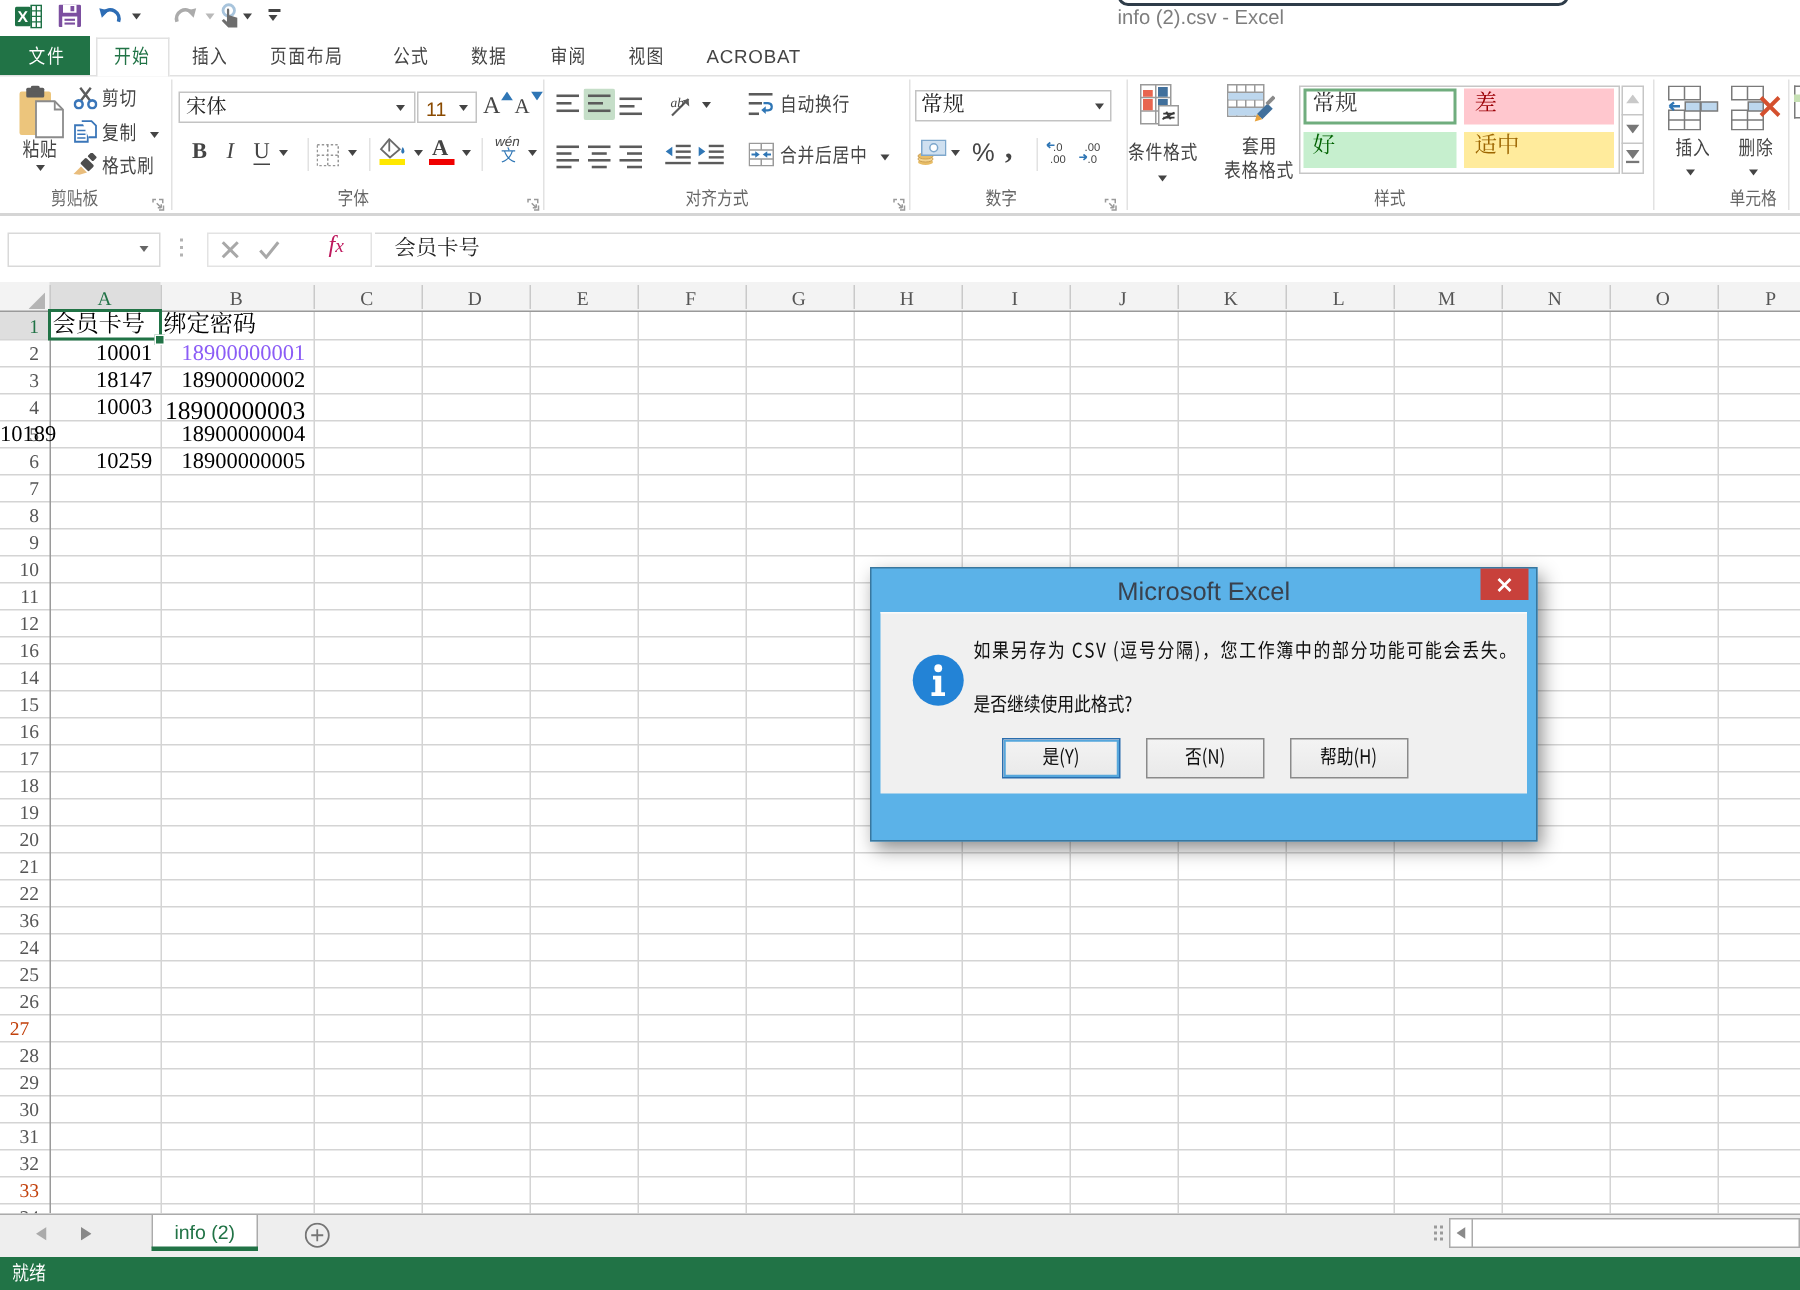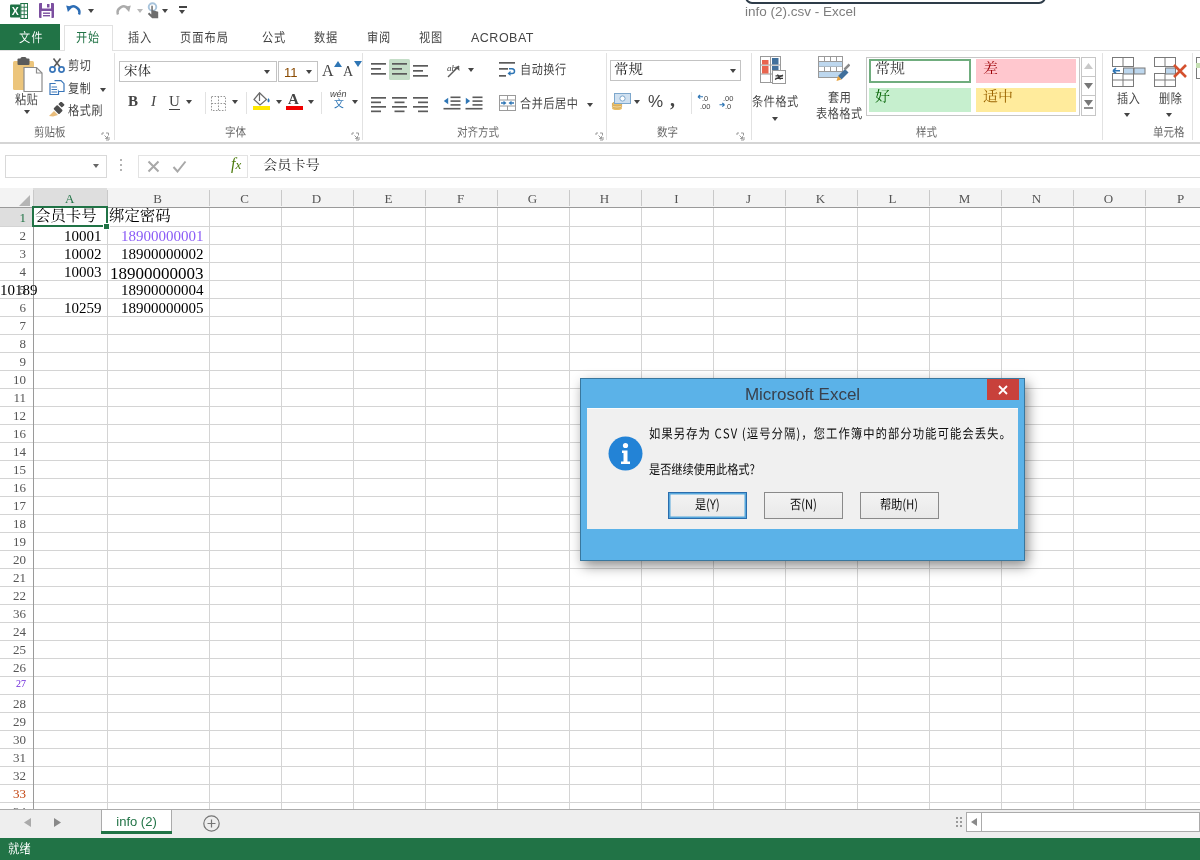--- a/index.html
+++ b/index.html
@@ -377,21 +377,21 @@
 <div class="abs" style="left:5px;top:155px;width:102px;height:23px;border:1px solid #d9d9d9;background:#fff"></div>
 <span class="dar" style="left:93px;top:164px;border-top-color:#666"></span>
 <div class="abs" style="left:120px;top:159px;width:2px;height:2px;background:#b3b3b3;box-shadow:0 5px #b3b3b3,0 10px #b3b3b3"></div>
 <div class="abs" style="left:138px;top:155px;width:110px;height:23px;border:1px solid #e3e3e3;background:#fff"></div>
 <svg class="abs" style="left:147px;top:160px" width="13" height="13">
     <path d="M1.5 1.5 L11.5 11.5 M11.5 1.5 L1.5 11.5" stroke="#a8a8a8" stroke-width="2"></path>
   </svg>
 <svg class="abs" style="left:172px;top:160px" width="15" height="13">
     <path d="M1.5 7 L5.5 11.5 L13.5 1.5" stroke="#a8a8a8" stroke-width="2" fill="none"></path>
   </svg>
-<div class="abs" style="left:231px;top:155px;font-size:16px;font-style:italic;color:#4d7c0f;font-family:'Liberation Serif',serif"><i>f</i><span style="font-size:13px">x</span></div>
+<div class="abs" style="left:219px;top:155px;font-size:16px;font-style:italic;color:#be185d;font-family:'Liberation Serif',serif"><i>f</i><span style="font-size:13px">x</span></div>
 <div class="abs" style="left:250px;top:155px;width:950px;height:23px;border-top:1px solid #d9d9d9;border-bottom:1px solid #d9d9d9;background:#fff"></div>
 <svg class="" style="position:absolute;left:263px;top:158.5px;overflow:visible" width="58" height="19">
     <path transform="translate(0,10.9)" d="M7.4 -11.1Q6.9 -10.4 6.1 -9.6Q5.4 -8.9 4.5 -8.2Q3.6 -7.4 2.6 -6.8Q1.6 -6.2 0.6 -5.8L0.5 -6.0Q1.4 -6.4 2.3 -7.2Q3.3 -7.9 4.1 -8.7Q5.0 -9.5 5.6 -10.4Q6.3 -11.2 6.6 -12.0L8.2 -11.6Q8.2 -11.5 8.0 -11.4Q7.9 -11.3 7.6 -11.3Q8.1 -10.7 8.8 -10.1Q9.4 -9.5 10.2 -9.0Q11.0 -8.4 11.9 -8.0Q12.8 -7.5 13.8 -7.2L13.7 -7.0Q13.4 -6.9 13.2 -6.7Q13.0 -6.5 12.9 -6.3Q11.7 -6.8 10.7 -7.6Q9.6 -8.4 8.8 -9.3Q7.9 -10.2 7.4 -11.1ZM7.6 -3.3Q7.6 -3.2 7.4 -3.1Q7.1 -3.1 6.8 -3.2L7.2 -3.3Q6.9 -2.9 6.4 -2.5Q5.8 -2.0 5.2 -1.6Q4.6 -1.1 4.0 -0.7Q3.3 -0.3 2.7 0.0L2.7 -0.1H3.2Q3.1 0.4 3.0 0.6Q2.8 0.9 2.6 1.0L2.1 -0.3Q2.1 -0.3 2.3 -0.3Q2.4 -0.4 2.5 -0.4Q3.0 -0.7 3.6 -1.1Q4.1 -1.6 4.7 -2.1Q5.2 -2.7 5.6 -3.2Q6.0 -3.7 6.3 -4.1ZM2.4 -0.2Q2.9 -0.2 3.9 -0.3Q4.8 -0.3 6.0 -0.3Q7.1 -0.4 8.5 -0.4Q9.8 -0.5 11.2 -0.6L11.2 -0.3Q9.8 -0.1 7.6 0.2Q5.4 0.5 2.7 0.7ZM9.4 -7.9Q9.4 -7.9 9.6 -7.7Q9.8 -7.6 10.1 -7.3Q10.4 -7.1 10.6 -6.9Q10.6 -6.6 10.3 -6.6H3.6L3.5 -7.0H8.7ZM11.6 -5.4Q11.6 -5.4 11.8 -5.3Q11.9 -5.2 12.1 -5.1Q12.3 -4.9 12.5 -4.7Q12.8 -4.5 13.0 -4.3Q12.9 -4.1 12.6 -4.1H1.3L1.2 -4.5H10.9ZM8.7 -2.8Q9.8 -2.3 10.6 -1.8Q11.3 -1.2 11.7 -0.8Q12.1 -0.3 12.2 0.1Q12.4 0.5 12.3 0.7Q12.2 1.0 12.0 1.0Q11.8 1.1 11.5 0.9Q11.3 0.5 11.0 0.0Q10.6 -0.4 10.2 -0.9Q9.8 -1.4 9.4 -1.9Q8.9 -2.3 8.5 -2.7Z M21.7 -1.9Q23.3 -1.6 24.4 -1.3Q25.5 -0.9 26.2 -0.6Q26.8 -0.2 27.2 0.1Q27.5 0.4 27.5 0.6Q27.5 0.9 27.4 1.0Q27.3 1.1 27.0 1.1Q26.8 1.1 26.5 1.0Q26.1 0.5 25.3 0.1Q24.6 -0.4 23.7 -0.8Q22.7 -1.3 21.6 -1.7ZM22.4 -5.5Q22.4 -5.4 22.3 -5.3Q22.2 -5.2 21.9 -5.1Q21.9 -4.4 21.8 -3.7Q21.8 -3.1 21.6 -2.5Q21.4 -1.9 21.0 -1.4Q20.5 -0.9 19.8 -0.4Q19.1 0.0 17.9 0.4Q16.8 0.8 15.2 1.1L15.0 0.9Q16.8 0.5 17.9 -0.0Q19.0 -0.5 19.7 -1.1Q20.3 -1.7 20.5 -2.4Q20.8 -3.1 20.9 -3.9Q20.9 -4.7 20.9 -5.6ZM25.1 -6.6 25.6 -7.2 26.7 -6.3Q26.7 -6.2 26.5 -6.2Q26.4 -6.1 26.2 -6.1V-1.9Q26.2 -1.8 26.0 -1.7Q25.9 -1.7 25.7 -1.6Q25.6 -1.6 25.4 -1.6H25.3V-6.6ZM17.6 -1.4Q17.6 -1.4 17.5 -1.3Q17.4 -1.2 17.2 -1.2Q17.0 -1.1 16.8 -1.1H16.6V-6.6V-7.1L17.7 -6.6H25.7V-6.2H17.6ZM24.4 -11.0 24.9 -11.6 26.0 -10.7Q26.0 -10.7 25.8 -10.6Q25.7 -10.5 25.5 -10.5V-7.9Q25.5 -7.9 25.4 -7.8Q25.2 -7.7 25.0 -7.7Q24.9 -7.6 24.7 -7.6H24.6V-11.0ZM18.4 -7.7Q18.4 -7.7 18.3 -7.6Q18.1 -7.5 18.0 -7.5Q17.8 -7.4 17.6 -7.4H17.5V-11.0V-11.5L18.4 -11.0H24.8V-10.6H18.4ZM25.0 -8.6V-8.2H18.1V-8.6Z M29.0 -6.5H40.0L40.7 -7.4Q40.7 -7.4 40.8 -7.3Q41.0 -7.2 41.2 -7.0Q41.4 -6.9 41.6 -6.7Q41.9 -6.5 42.1 -6.3Q42.0 -6.1 41.7 -6.1H29.1ZM34.7 -11.9 36.1 -11.8Q36.1 -11.6 36.0 -11.5Q35.9 -11.4 35.6 -11.4V-6.3H34.7ZM34.7 -6.2 36.1 -6.1Q36.1 -5.9 36.0 -5.8Q35.9 -5.7 35.6 -5.7V0.8Q35.6 0.9 35.5 1.0Q35.4 1.0 35.2 1.1Q35.0 1.1 34.8 1.1H34.7ZM35.2 -9.4H38.4L39.0 -10.3Q39.0 -10.3 39.2 -10.2Q39.3 -10.1 39.5 -9.9Q39.7 -9.8 39.9 -9.6Q40.1 -9.4 40.3 -9.2Q40.3 -9.1 40.2 -9.0Q40.1 -9.0 39.9 -9.0H35.2ZM35.4 -4.7Q36.9 -4.6 37.8 -4.3Q38.8 -4.1 39.3 -3.7Q39.9 -3.4 40.2 -3.1Q40.4 -2.8 40.4 -2.6Q40.4 -2.3 40.2 -2.2Q40.0 -2.1 39.7 -2.2Q39.4 -2.5 38.8 -3.0Q38.1 -3.4 37.3 -3.8Q36.4 -4.1 35.4 -4.4Z M47.9 -5.8Q47.8 -5.4 47.5 -4.9Q47.3 -4.4 47.1 -4.0Q46.9 -3.5 46.7 -3.1H46.9L46.4 -2.7L45.4 -3.5Q45.6 -3.6 45.8 -3.7Q46.1 -3.8 46.3 -3.8L45.9 -3.3Q46.0 -3.6 46.2 -4.1Q46.4 -4.6 46.6 -5.0Q46.8 -5.5 46.9 -5.8ZM53.1 -3.5 53.7 -4.1 54.7 -3.2Q54.6 -3.0 54.1 -3.0Q54.0 -2.2 53.8 -1.4Q53.6 -0.7 53.3 -0.1Q53.0 0.4 52.6 0.7Q52.3 0.9 51.9 1.0Q51.5 1.1 51.0 1.1Q51.0 0.9 50.9 0.7Q50.9 0.6 50.7 0.5Q50.5 0.3 50.0 0.2Q49.6 0.1 49.1 0.1L49.1 -0.2Q49.5 -0.2 50.0 -0.1Q50.5 -0.1 50.9 -0.0Q51.3 -0.0 51.5 -0.0Q51.7 -0.0 51.9 -0.0Q52.0 -0.1 52.1 -0.2Q52.4 -0.3 52.6 -0.8Q52.8 -1.3 53.0 -2.0Q53.2 -2.7 53.3 -3.5ZM53.8 -3.5V-3.1H46.3L46.5 -3.5ZM55.0 -6.8Q55.0 -6.8 55.1 -6.7Q55.2 -6.6 55.4 -6.4Q55.6 -6.2 55.8 -6.1Q56.0 -5.9 56.2 -5.7Q56.2 -5.5 55.8 -5.5H43.4L43.3 -5.9H54.3ZM52.7 -11.2 53.2 -11.8 54.4 -10.9Q54.3 -10.8 54.1 -10.7Q54.0 -10.6 53.8 -10.6V-7.2Q53.8 -7.1 53.6 -7.0Q53.5 -7.0 53.3 -6.9Q53.1 -6.9 53.0 -6.9H52.8V-11.2ZM46.6 -7.0Q46.6 -6.9 46.5 -6.8Q46.4 -6.8 46.2 -6.7Q46.0 -6.6 45.8 -6.6H45.7V-11.2V-11.6L46.7 -11.2H53.4V-10.7H46.6ZM53.4 -8.0V-7.6H46.2V-8.0Z" fill="#222"></path>
   </svg>
 <div class="abs" style="left:0;top:188px;width:1200px;height:621px;background:#fff;overflow:hidden" id="grid">
 <div class="abs" style="left:0;top:0;width:1200px;height:19.5px;background:#f3f3f3;border-bottom:1px solid #9a9a9a"></div>
 <div class="abs" style="left:33px;top:0;width:73.5px;height:19.5px;background:#dedede;border-bottom:2px solid #217346"></div>
 <div class="abs" style="left:0;top:19.5px;width:33px;height:18.5px;background:#dedede"></div>
 <svg class="abs" style="left:19px;top:7px" width="11" height="11">
       <path d="M11 0 L11 11 L0 11 Z" fill="#b5b5b5"></path>
@@ -489,21 +489,21 @@
 <div class="abs" style="left:0;top:399.5px;width:26px;text-align:right;font-size:13px;color:#555;font-family:'Liberation Serif',serif">22</div>
 <div class="abs" style="left:0;top:433.5px;width:1200px;height:1px;background:#d4d4d4"></div>
 <div class="abs" style="left:0;top:417.5px;width:26px;text-align:right;font-size:13px;color:#555;font-family:'Liberation Serif',serif">36</div>
 <div class="abs" style="left:0;top:451.5px;width:1200px;height:1px;background:#d4d4d4"></div>
 <div class="abs" style="left:0;top:435.5px;width:26px;text-align:right;font-size:13px;color:#555;font-family:'Liberation Serif',serif">24</div>
 <div class="abs" style="left:0;top:469.5px;width:1200px;height:1px;background:#d4d4d4"></div>
 <div class="abs" style="left:0;top:453.5px;width:26px;text-align:right;font-size:13px;color:#555;font-family:'Liberation Serif',serif">25</div>
 <div class="abs" style="left:0;top:487.5px;width:1200px;height:1px;background:#d4d4d4"></div>
 <div class="abs" style="left:0;top:471.5px;width:26px;text-align:right;font-size:13px;color:#555;font-family:'Liberation Serif',serif">26</div>
 <div class="abs" style="left:0;top:505.5px;width:1200px;height:1px;background:#d4d4d4"></div>
-<div class="abs" style="left:0;top:489.5px;width:26px;text-align:right;font-size:10px;color:#6d28d9;font-family:'Liberation Serif',serif">27</div>
+<div class="abs" style="left:0;top:489.5px;width:26px;text-align:center;font-size:13px;color:#c2410c;font-family:'Liberation Serif',serif">27</div>
 <div class="abs" style="left:0;top:523.5px;width:1200px;height:1px;background:#d4d4d4"></div>
 <div class="abs" style="left:0;top:507.5px;width:26px;text-align:right;font-size:13px;color:#555;font-family:'Liberation Serif',serif">28</div>
 <div class="abs" style="left:0;top:541.5px;width:1200px;height:1px;background:#d4d4d4"></div>
 <div class="abs" style="left:0;top:525.5px;width:26px;text-align:right;font-size:13px;color:#555;font-family:'Liberation Serif',serif">29</div>
 <div class="abs" style="left:0;top:559.5px;width:1200px;height:1px;background:#d4d4d4"></div>
 <div class="abs" style="left:0;top:543.5px;width:26px;text-align:right;font-size:13px;color:#555;font-family:'Liberation Serif',serif">30</div>
 <div class="abs" style="left:0;top:577.5px;width:1200px;height:1px;background:#d4d4d4"></div>
 <div class="abs" style="left:0;top:561.5px;width:26px;text-align:right;font-size:13px;color:#555;font-family:'Liberation Serif',serif">31</div>
 <div class="abs" style="left:0;top:595.5px;width:1200px;height:1px;background:#d4d4d4"></div>
 <div class="abs" style="left:0;top:579.5px;width:26px;text-align:right;font-size:13px;color:#555;font-family:'Liberation Serif',serif">32</div>
@@ -514,21 +514,21 @@
 <div class="abs" style="left:33px;top:19.5px;width:1px;height:601.5px;background:#9a9a9a"></div>
 </div>
 <svg class="" style="position:absolute;left:34.5px;top:209.3px;overflow:visible" width="63" height="21">
     <path transform="translate(0,12.2) scale(0.975,1)" d="M8.2 -12.4Q7.6 -11.6 6.8 -10.7Q6.0 -9.9 5.0 -9.1Q4.0 -8.3 2.9 -7.6Q1.8 -6.9 0.7 -6.4L0.6 -6.6Q1.6 -7.2 2.6 -8.0Q3.6 -8.8 4.6 -9.7Q5.6 -10.6 6.3 -11.6Q7.0 -12.5 7.3 -13.3L9.1 -12.9Q9.1 -12.8 8.9 -12.7Q8.8 -12.6 8.5 -12.6Q9.0 -11.9 9.8 -11.2Q10.5 -10.6 11.4 -10.0Q12.3 -9.4 13.3 -8.9Q14.3 -8.4 15.3 -8.0L15.3 -7.8Q14.9 -7.7 14.7 -7.5Q14.4 -7.3 14.3 -7.0Q13.1 -7.6 11.9 -8.5Q10.7 -9.3 9.7 -10.3Q8.8 -11.3 8.2 -12.4ZM8.5 -3.7Q8.4 -3.5 8.2 -3.5Q7.9 -3.4 7.6 -3.6L8.0 -3.6Q7.7 -3.3 7.1 -2.8Q6.5 -2.3 5.8 -1.7Q5.1 -1.2 4.4 -0.8Q3.7 -0.3 3.0 0.0L3.0 -0.1H3.6Q3.5 0.4 3.3 0.7Q3.1 1.0 2.9 1.1L2.4 -0.3Q2.4 -0.3 2.5 -0.4Q2.7 -0.4 2.8 -0.4Q3.4 -0.8 4.0 -1.3Q4.6 -1.8 5.2 -2.4Q5.8 -3.0 6.2 -3.5Q6.7 -4.1 7.0 -4.5ZM2.6 -0.2Q3.3 -0.3 4.3 -0.3Q5.3 -0.3 6.6 -0.4Q7.9 -0.4 9.4 -0.5Q10.9 -0.6 12.5 -0.6L12.5 -0.4Q10.9 -0.1 8.4 0.2Q6.0 0.5 3.0 0.8ZM10.4 -8.8Q10.4 -8.8 10.7 -8.6Q10.9 -8.4 11.2 -8.1Q11.6 -7.9 11.8 -7.6Q11.8 -7.4 11.4 -7.4H4.0L3.9 -7.8H9.7ZM12.9 -6.0Q12.9 -6.0 13.1 -5.9Q13.2 -5.8 13.5 -5.6Q13.7 -5.5 14.0 -5.2Q14.2 -5.0 14.4 -4.8Q14.4 -4.6 14.0 -4.6H1.4L1.3 -5.0H12.1ZM9.7 -3.1Q10.9 -2.5 11.7 -2.0Q12.6 -1.4 13.0 -0.9Q13.5 -0.3 13.6 0.1Q13.8 0.5 13.7 0.8Q13.6 1.1 13.4 1.2Q13.1 1.2 12.8 1.0Q12.6 0.6 12.2 0.0Q11.8 -0.5 11.4 -1.0Q10.9 -1.6 10.4 -2.1Q9.9 -2.6 9.5 -3.0Z M24.1 -2.2Q25.9 -1.8 27.1 -1.4Q28.4 -1.0 29.1 -0.7Q29.9 -0.3 30.2 0.1Q30.6 0.4 30.6 0.7Q30.6 1.0 30.5 1.1Q30.3 1.3 30.1 1.3Q29.8 1.2 29.5 1.1Q29.0 0.6 28.2 0.1Q27.4 -0.4 26.3 -0.9Q25.3 -1.4 24.0 -1.9ZM24.9 -6.1Q24.9 -6.0 24.8 -5.9Q24.6 -5.8 24.4 -5.7Q24.4 -4.9 24.3 -4.2Q24.2 -3.4 24.0 -2.8Q23.8 -2.1 23.3 -1.5Q22.9 -0.9 22.0 -0.5Q21.2 0.0 20.0 0.5Q18.7 0.9 16.9 1.2L16.7 0.9Q18.7 0.5 19.9 -0.0Q21.2 -0.6 21.9 -1.3Q22.6 -1.9 22.9 -2.7Q23.2 -3.5 23.2 -4.4Q23.3 -5.2 23.3 -6.3ZM28.0 -7.4 28.5 -8.0 29.7 -7.0Q29.7 -7.0 29.5 -6.9Q29.3 -6.8 29.1 -6.8V-2.1Q29.1 -2.0 29.0 -1.9Q28.8 -1.9 28.6 -1.8Q28.4 -1.7 28.3 -1.7H28.1V-7.4ZM19.5 -1.6Q19.5 -1.5 19.4 -1.5Q19.3 -1.4 19.1 -1.3Q18.9 -1.3 18.7 -1.3H18.5V-7.4V-7.9L19.6 -7.4H28.6V-6.9H19.5ZM27.2 -12.3 27.7 -12.9 29.0 -12.0Q28.9 -11.9 28.7 -11.8Q28.6 -11.7 28.4 -11.7V-8.8Q28.4 -8.8 28.2 -8.7Q28.1 -8.6 27.9 -8.5Q27.7 -8.5 27.5 -8.5H27.3V-12.3ZM20.4 -8.6Q20.4 -8.5 20.3 -8.5Q20.2 -8.4 20.0 -8.3Q19.8 -8.2 19.6 -8.2H19.4V-12.3V-12.8L20.5 -12.3H27.6V-11.8H20.4ZM27.8 -9.5V-9.1H20.1V-9.5Z M32.2 -7.2H44.5L45.3 -8.2Q45.3 -8.2 45.4 -8.1Q45.6 -8.0 45.8 -7.8Q46.1 -7.6 46.3 -7.4Q46.6 -7.2 46.8 -7.0Q46.7 -6.8 46.4 -6.8H32.4ZM38.6 -13.2 40.1 -13.1Q40.1 -12.9 40.0 -12.8Q39.9 -12.7 39.6 -12.7V-7.0H38.6ZM38.6 -6.9 40.2 -6.8Q40.1 -6.6 40.0 -6.5Q39.9 -6.4 39.6 -6.4V0.9Q39.6 1.0 39.5 1.1Q39.4 1.1 39.2 1.2Q39.0 1.2 38.8 1.2H38.6ZM39.2 -10.5H42.7L43.4 -11.4Q43.4 -11.4 43.6 -11.3Q43.7 -11.2 43.9 -11.0Q44.1 -10.9 44.4 -10.6Q44.6 -10.4 44.8 -10.3Q44.8 -10.1 44.7 -10.1Q44.6 -10.0 44.4 -10.0H39.2ZM39.4 -5.2Q41.0 -5.1 42.1 -4.8Q43.1 -4.5 43.8 -4.2Q44.4 -3.8 44.7 -3.5Q45.0 -3.1 45.0 -2.9Q45.0 -2.6 44.7 -2.5Q44.5 -2.3 44.2 -2.4Q43.9 -2.8 43.1 -3.3Q42.4 -3.7 41.5 -4.2Q40.5 -4.6 39.4 -4.9Z M53.3 -6.4Q53.1 -6.0 52.9 -5.5Q52.7 -4.9 52.4 -4.4Q52.2 -3.9 52.0 -3.5H52.2L51.6 -3.0L50.5 -3.9Q50.7 -4.0 51.0 -4.1Q51.3 -4.2 51.5 -4.2L51.0 -3.7Q51.2 -4.0 51.4 -4.6Q51.7 -5.1 51.9 -5.6Q52.1 -6.1 52.1 -6.4ZM59.1 -3.9 59.7 -4.6 60.9 -3.6Q60.7 -3.4 60.2 -3.3Q60.1 -2.4 59.8 -1.6Q59.6 -0.7 59.3 -0.1Q58.9 0.5 58.6 0.8Q58.2 1.0 57.8 1.1Q57.3 1.2 56.7 1.2Q56.7 1.0 56.7 0.8Q56.6 0.6 56.4 0.5Q56.2 0.4 55.7 0.3Q55.2 0.1 54.6 0.1L54.6 -0.2Q55.0 -0.2 55.6 -0.1Q56.2 -0.1 56.6 -0.0Q57.1 -0.0 57.3 -0.0Q57.6 -0.0 57.7 -0.0Q57.8 -0.1 58.0 -0.2Q58.3 -0.3 58.5 -0.9Q58.7 -1.5 58.9 -2.2Q59.1 -3.0 59.3 -3.9ZM59.9 -3.9V-3.5H51.5L51.7 -3.9ZM61.2 -7.5Q61.2 -7.5 61.3 -7.4Q61.4 -7.3 61.6 -7.1Q61.9 -7.0 62.1 -6.8Q62.3 -6.6 62.5 -6.4Q62.5 -6.1 62.1 -6.1H48.3L48.1 -6.6H60.4ZM58.6 -12.4 59.2 -13.1 60.5 -12.1Q60.4 -12.0 60.2 -11.9Q60.1 -11.8 59.8 -11.8V-8.0Q59.8 -7.9 59.7 -7.8Q59.5 -7.8 59.3 -7.7Q59.1 -7.6 58.9 -7.6H58.8V-12.4ZM51.9 -7.7Q51.9 -7.7 51.7 -7.6Q51.6 -7.5 51.4 -7.4Q51.2 -7.4 51.0 -7.4H50.8V-12.4V-12.9L52.0 -12.4H59.5V-12.0H51.9ZM59.4 -8.9V-8.4H51.4V-8.9Z" fill="#000"></path>
   </svg>
 <svg class="" style="position:absolute;left:108.5px;top:209.3px;overflow:visible" width="63" height="21">
     <path transform="translate(0,12.2) scale(0.975,1)" d="M5.7 -9.5Q5.6 -9.3 5.4 -9.3Q5.2 -9.2 4.8 -9.4L5.2 -9.5Q4.9 -8.9 4.5 -8.2Q4.1 -7.5 3.5 -6.8Q3.0 -6.1 2.4 -5.4Q1.9 -4.8 1.3 -4.2L1.3 -4.4H1.9Q1.9 -4.0 1.7 -3.6Q1.6 -3.3 1.4 -3.2L0.7 -4.6Q0.7 -4.6 0.9 -4.6Q1.0 -4.7 1.1 -4.8Q1.5 -5.2 2.0 -5.9Q2.5 -6.6 2.9 -7.4Q3.4 -8.2 3.7 -8.9Q4.1 -9.7 4.3 -10.2ZM4.6 -12.6Q4.6 -12.5 4.3 -12.4Q4.1 -12.3 3.7 -12.4L4.2 -12.5Q3.9 -11.9 3.4 -11.1Q2.9 -10.3 2.3 -9.5Q1.7 -8.7 1.2 -8.1L1.1 -8.3H1.7Q1.7 -7.8 1.5 -7.5Q1.3 -7.2 1.1 -7.1L0.6 -8.5Q0.6 -8.5 0.7 -8.5Q0.9 -8.6 0.9 -8.6Q1.3 -9.0 1.6 -9.6Q1.9 -10.2 2.2 -10.8Q2.5 -11.5 2.8 -12.1Q3.0 -12.8 3.2 -13.2ZM0.6 -1.2Q1.1 -1.3 1.8 -1.5Q2.6 -1.7 3.5 -2.0Q4.4 -2.3 5.4 -2.6L5.5 -2.4Q4.8 -1.9 3.8 -1.4Q2.9 -0.9 1.6 -0.2Q1.6 0.1 1.3 0.2ZM1.0 -4.6Q1.4 -4.6 2.1 -4.7Q2.7 -4.7 3.6 -4.9Q4.4 -5.0 5.3 -5.1L5.3 -4.8Q4.7 -4.6 3.6 -4.2Q2.5 -3.9 1.4 -3.5ZM0.8 -8.4Q1.2 -8.3 2.1 -8.3Q3.0 -8.3 3.9 -8.4V-8.1Q3.6 -8.0 3.2 -7.9Q2.8 -7.7 2.2 -7.6Q1.7 -7.5 1.2 -7.3ZM13.3 -12.0 14.0 -12.6 15.2 -11.5Q15.0 -11.3 14.5 -11.3Q14.3 -10.9 14.1 -10.4Q13.9 -9.9 13.7 -9.4Q13.4 -8.8 13.2 -8.3Q13.0 -7.8 12.8 -7.5Q13.5 -6.8 13.9 -6.2Q14.4 -5.6 14.6 -4.9Q14.8 -4.3 14.8 -3.6Q14.8 -2.5 14.4 -2.0Q14.0 -1.5 12.9 -1.4Q12.9 -1.5 12.9 -1.7Q12.8 -1.8 12.8 -2.0Q12.8 -2.1 12.7 -2.1Q12.6 -2.2 12.4 -2.3Q12.2 -2.4 12.0 -2.4V-2.6Q12.2 -2.6 12.6 -2.6Q12.9 -2.6 13.1 -2.6Q13.3 -2.6 13.4 -2.7Q13.6 -2.9 13.7 -3.1Q13.8 -3.4 13.8 -3.9Q13.8 -4.8 13.5 -5.7Q13.1 -6.5 12.4 -7.4Q12.5 -7.8 12.6 -8.4Q12.8 -9.0 12.9 -9.7Q13.1 -10.3 13.3 -10.9Q13.4 -11.5 13.5 -12.0ZM8.6 -13.1Q8.6 -12.9 8.5 -12.8Q8.3 -12.6 8.0 -12.6V-5.2Q8.0 -3.7 7.7 -2.5Q7.3 -1.3 6.5 -0.4Q5.7 0.6 4.3 1.3L4.1 1.1Q5.2 0.3 5.9 -0.6Q6.5 -1.5 6.8 -2.6Q7.1 -3.7 7.1 -5.2V-13.2ZM9.3 -5.2Q9.3 -5.2 9.5 -5.0Q9.7 -4.8 9.9 -4.5Q10.2 -4.3 10.4 -4.0Q10.4 -3.8 10.0 -3.8H4.9L4.8 -4.2H8.6ZM9.1 -8.6Q9.1 -8.6 9.3 -8.4Q9.5 -8.2 9.8 -7.9Q10.1 -7.7 10.3 -7.4Q10.2 -7.2 9.9 -7.2H5.7L5.5 -7.7H8.5ZM9.1 -11.5Q9.1 -11.5 9.3 -11.3Q9.5 -11.1 9.8 -10.9Q10.1 -10.6 10.3 -10.4Q10.2 -10.1 9.9 -10.1H5.3L5.2 -10.6H8.5ZM10.6 -12.5 11.7 -12.0H11.5V0.9Q11.5 0.9 11.3 1.1Q11.1 1.2 10.7 1.2H10.6V-12.0ZM13.9 -12.0V-11.5H11.0V-12.0Z M29.0 -10.8 29.7 -11.5 31.0 -10.2Q30.9 -10.2 30.7 -10.2Q30.6 -10.1 30.3 -10.1Q30.1 -9.7 29.5 -9.3Q29.0 -8.8 28.6 -8.5L28.4 -8.6Q28.5 -8.9 28.7 -9.3Q28.8 -9.7 29.0 -10.1Q29.1 -10.5 29.2 -10.8ZM18.5 -11.6Q18.7 -10.7 18.7 -10.0Q18.6 -9.4 18.4 -8.9Q18.1 -8.5 17.8 -8.3Q17.6 -8.2 17.3 -8.1Q17.1 -8.1 16.9 -8.1Q16.7 -8.2 16.6 -8.4Q16.5 -8.7 16.6 -8.9Q16.8 -9.2 17.0 -9.3Q17.3 -9.5 17.6 -9.8Q17.9 -10.2 18.1 -10.6Q18.2 -11.1 18.2 -11.6ZM29.5 -10.8V-10.3H18.3V-10.8ZM22.7 -13.3Q23.5 -13.1 24.0 -12.8Q24.4 -12.5 24.6 -12.2Q24.8 -11.9 24.8 -11.6Q24.8 -11.3 24.7 -11.1Q24.5 -10.9 24.3 -10.9Q24.0 -10.9 23.8 -11.1Q23.7 -11.6 23.3 -12.2Q23.0 -12.8 22.5 -13.1ZM21.4 -5.7Q21.3 -5.5 21.2 -5.4Q21.0 -5.3 20.8 -5.3Q20.5 -4.1 20.0 -2.9Q19.5 -1.7 18.7 -0.6Q17.8 0.5 16.5 1.2L16.4 1.1Q17.4 0.2 18.1 -1.0Q18.8 -2.2 19.2 -3.5Q19.6 -4.8 19.7 -6.0ZM19.9 -3.8Q20.4 -2.6 21.0 -1.9Q21.6 -1.2 22.5 -0.8Q23.3 -0.4 24.5 -0.3Q25.6 -0.1 27.0 -0.1Q27.3 -0.1 27.9 -0.1Q28.4 -0.1 29.0 -0.1Q29.6 -0.1 30.1 -0.1Q30.7 -0.1 31.0 -0.2V0.1Q30.7 0.1 30.6 0.4Q30.4 0.6 30.4 0.9Q30.1 0.9 29.6 0.9Q29.2 0.9 28.7 0.9Q28.2 0.9 27.7 0.9Q27.2 0.9 26.9 0.9Q25.5 0.9 24.3 0.7Q23.2 0.5 22.3 0.0Q21.4 -0.5 20.8 -1.4Q20.2 -2.3 19.7 -3.7ZM27.7 -5.6Q27.7 -5.6 27.8 -5.5Q28.0 -5.4 28.2 -5.2Q28.4 -5.0 28.6 -4.8Q28.9 -4.6 29.1 -4.4Q29.0 -4.2 28.7 -4.2H23.7V-4.6H27.0ZM24.2 -8.0V0.2L23.2 -0.1V-8.0ZM27.8 -8.9Q27.8 -8.9 27.9 -8.8Q28.0 -8.7 28.3 -8.5Q28.5 -8.4 28.7 -8.2Q29.0 -8.0 29.2 -7.8Q29.1 -7.6 28.7 -7.6H18.4L18.3 -8.0H27.0Z M38.4 -13.4Q39.1 -13.3 39.6 -13.1Q40.0 -12.8 40.2 -12.6Q40.4 -12.3 40.5 -12.0Q40.5 -11.8 40.3 -11.6Q40.2 -11.4 40.0 -11.4Q39.8 -11.3 39.5 -11.5Q39.4 -11.9 39.0 -12.5Q38.6 -13.0 38.2 -13.3ZM44.8 -11.2 45.4 -11.9 46.7 -10.8Q46.6 -10.7 46.4 -10.7Q46.3 -10.6 46.1 -10.6Q45.8 -10.2 45.4 -9.8Q45.0 -9.3 44.6 -9.0L44.4 -9.1Q44.5 -9.4 44.6 -9.8Q44.7 -10.2 44.8 -10.6Q44.9 -11.0 45.0 -11.2ZM34.2 -12.0Q34.5 -11.1 34.4 -10.5Q34.3 -9.8 34.1 -9.4Q33.9 -8.9 33.6 -8.7Q33.4 -8.6 33.1 -8.5Q32.9 -8.5 32.7 -8.5Q32.5 -8.6 32.4 -8.8Q32.3 -9.0 32.4 -9.3Q32.6 -9.5 32.8 -9.6Q33.1 -9.8 33.4 -10.1Q33.7 -10.5 33.8 -11.0Q34.0 -11.4 33.9 -12.0ZM45.5 -11.2V-10.8H34.0V-11.2ZM35.2 -2.7 35.5 -2.6V0.5H35.6L35.1 1.0L33.9 0.2Q34.0 0.1 34.2 -0.0Q34.5 -0.1 34.7 -0.2L34.4 0.3V-2.7ZM36.0 -3.3Q36.0 -3.2 35.9 -3.0Q35.7 -2.9 35.5 -2.9V-2.3H34.4V-3.2V-3.5ZM43.8 -9.4Q43.7 -9.3 43.5 -9.3Q43.4 -9.2 43.1 -9.3Q42.2 -8.2 40.6 -7.1Q39.0 -6.1 37.0 -5.3Q35.0 -4.4 32.7 -4.0L32.6 -4.3Q34.2 -4.7 35.7 -5.3Q37.1 -5.9 38.4 -6.7Q39.8 -7.5 40.8 -8.4Q41.8 -9.3 42.5 -10.2ZM37.7 -9.5Q37.6 -9.1 37.2 -9.1V-5.9Q37.2 -5.8 37.3 -5.7Q37.5 -5.6 38.1 -5.6H40.3Q41.1 -5.6 41.7 -5.6Q42.2 -5.6 42.4 -5.7Q42.6 -5.7 42.7 -5.7Q42.8 -5.8 42.8 -5.8Q42.9 -6.0 43.0 -6.4Q43.1 -6.7 43.3 -7.2H43.5L43.5 -5.8Q43.8 -5.7 43.9 -5.6Q44.0 -5.5 44.0 -5.4Q44.0 -5.2 43.9 -5.1Q43.7 -5.0 43.3 -4.9Q43.0 -4.8 42.2 -4.8Q41.5 -4.8 40.3 -4.8H38.0Q37.3 -4.8 36.9 -4.8Q36.5 -4.9 36.4 -5.1Q36.2 -5.4 36.2 -5.8V-9.6ZM34.9 -8.9Q35.2 -8.1 35.1 -7.5Q35.0 -6.9 34.7 -6.5Q34.5 -6.1 34.2 -5.9Q33.9 -5.7 33.6 -5.7Q33.2 -5.7 33.1 -5.9Q33.0 -6.2 33.1 -6.4Q33.2 -6.6 33.5 -6.7Q33.9 -7.0 34.3 -7.6Q34.7 -8.2 34.7 -8.9ZM43.5 -8.7Q44.4 -8.4 45.0 -8.0Q45.6 -7.6 45.8 -7.2Q46.1 -6.8 46.2 -6.4Q46.2 -6.1 46.1 -5.8Q46.0 -5.6 45.8 -5.6Q45.6 -5.5 45.3 -5.7Q45.2 -6.2 44.9 -6.8Q44.6 -7.3 44.1 -7.8Q43.7 -8.2 43.3 -8.5ZM38.3 -10.5Q39.0 -10.3 39.4 -10.0Q39.8 -9.7 40.0 -9.4Q40.1 -9.1 40.1 -8.8Q40.1 -8.6 40.0 -8.4Q39.9 -8.2 39.7 -8.2Q39.5 -8.2 39.3 -8.3Q39.2 -8.9 38.9 -9.4Q38.5 -10.0 38.1 -10.4ZM45.3 -3.3Q45.3 -3.2 45.1 -3.1Q45.0 -3.0 44.7 -2.9V1.1Q44.7 1.1 44.6 1.2Q44.5 1.3 44.3 1.3Q44.1 1.4 43.9 1.4H43.7V-3.5ZM40.6 -4.1Q40.5 -4.0 40.4 -3.8Q40.3 -3.7 40.0 -3.7V0.3H39.0V-4.3ZM44.2 -0.0V0.5H35.0V-0.0Z M59.3 -4.0Q59.3 -4.0 59.5 -3.8Q59.7 -3.7 60.0 -3.4Q60.3 -3.1 60.5 -2.9Q60.5 -2.7 60.1 -2.7H53.9L53.8 -3.1H58.6ZM59.7 -12.3 60.2 -12.9 61.5 -11.9Q61.4 -11.8 61.2 -11.7Q61.0 -11.7 60.8 -11.7Q60.8 -11.1 60.7 -10.4Q60.6 -9.6 60.6 -8.8Q60.5 -8.0 60.4 -7.2Q60.3 -6.4 60.2 -5.7Q60.0 -5.5 59.8 -5.5Q59.5 -5.5 59.2 -5.6Q59.3 -6.4 59.4 -7.3Q59.5 -8.2 59.6 -9.1Q59.7 -10.0 59.8 -10.9Q59.8 -11.7 59.9 -12.3ZM60.7 -12.3V-11.8H54.6L54.4 -12.3ZM57.2 -10.5Q57.2 -10.3 57.0 -10.2Q56.8 -10.1 56.5 -10.2L56.6 -10.4Q56.6 -10.0 56.5 -9.3Q56.5 -8.7 56.4 -8.0Q56.2 -7.2 56.1 -6.6Q56.0 -5.9 55.9 -5.4H56.1L55.6 -4.8L54.4 -5.7Q54.6 -5.8 54.9 -5.9Q55.1 -6.0 55.3 -6.1L55.0 -5.5Q55.1 -6.0 55.2 -6.7Q55.3 -7.3 55.4 -8.1Q55.5 -8.9 55.6 -9.6Q55.7 -10.3 55.7 -10.8ZM61.0 -5.8 61.5 -6.4 62.7 -5.5Q62.5 -5.3 62.1 -5.2Q62.0 -2.7 61.7 -1.2Q61.4 0.3 60.9 0.7Q60.6 1.0 60.2 1.1Q59.8 1.2 59.3 1.2Q59.3 1.1 59.3 0.9Q59.2 0.7 59.0 0.6Q58.9 0.4 58.5 0.3Q58.2 0.2 57.8 0.2L57.8 -0.1Q58.1 -0.1 58.5 -0.0Q58.9 -0.0 59.2 0.0Q59.5 0.0 59.7 0.0Q59.9 0.0 60.0 0.0Q60.1 -0.0 60.2 -0.1Q60.5 -0.4 60.8 -1.9Q61.0 -3.3 61.1 -5.8ZM61.7 -5.8V-5.4H55.5V-5.8ZM50.5 0.3Q50.5 0.4 50.3 0.5Q50.1 0.6 49.7 0.6H49.6V-6.5L50.0 -7.3L50.7 -7.0H50.5ZM52.3 -7.0 52.9 -7.6 54.1 -6.6Q54.0 -6.4 53.5 -6.3V-0.3Q53.5 -0.3 53.3 -0.2Q53.2 -0.2 53.0 -0.1Q52.8 -0.0 52.6 -0.0H52.5V-7.0ZM53.0 -1.6V-1.1H50.1V-1.6ZM53.1 -7.0V-6.5H50.1V-7.0ZM51.6 -11.4Q51.2 -9.1 50.3 -7.1Q49.5 -5.1 48.1 -3.5L47.9 -3.7Q48.6 -4.8 49.1 -6.1Q49.6 -7.4 50.0 -8.8Q50.3 -10.3 50.5 -11.7H51.6ZM53.2 -12.6Q53.2 -12.6 53.4 -12.4Q53.7 -12.2 54.0 -12.0Q54.3 -11.7 54.5 -11.5Q54.5 -11.2 54.1 -11.2H48.2L48.1 -11.7H52.5Z" fill="#000"></path>
   </svg>
 <div class="abs" style="left:0;top:228.0px;width:101.5px;text-align:right;font-size:15px;color:#000;font-family:'Liberation Serif',serif">10001</div>
 <div class="abs" style="left:0;top:228.0px;width:203.5px;text-align:right;font-size:15px;color:#8b5cf6;font-family:'Liberation Serif',serif">18900000001</div>
-<div class="abs" style="left:0;top:246.0px;width:101.5px;text-align:right;font-size:15px;color:#000;font-family:'Liberation Serif',serif">10002</div>
+<div class="abs" style="left:0;top:246.0px;width:101.5px;text-align:right;font-size:15px;color:#000;font-family:'Liberation Serif',serif">18147</div>
 <div class="abs" style="left:0;top:246.0px;width:203.5px;text-align:right;font-size:15px;color:#000;font-family:'Liberation Serif',serif">18900000002</div>
 <div class="abs" style="left:0;top:264.0px;width:101.5px;text-align:right;font-size:15px;color:#000;font-family:'Liberation Serif',serif">10003</div>
 <div class="abs" style="left:0;top:264.0px;width:203.5px;text-align:right;font-size:17px;color:#000;font-family:'Liberation Serif',serif">18900000003</div>
 <div class="abs" style="left:0;top:282.0px;width:101.5px;text-align:left;font-size:15px;color:#000;font-family:'Liberation Serif',serif">10189</div>
 <div class="abs" style="left:0;top:282.0px;width:203.5px;text-align:right;font-size:15px;color:#000;font-family:'Liberation Serif',serif">18900000004</div>
 <div class="abs" style="left:0;top:300.0px;width:101.5px;text-align:right;font-size:15px;color:#000;font-family:'Liberation Serif',serif">10259</div>
 <div class="abs" style="left:0;top:300.0px;width:203.5px;text-align:right;font-size:15px;color:#000;font-family:'Liberation Serif',serif">18900000005</div>
 <div class="abs" style="left:31.5px;top:205.5px;width:76px;height:21px;border:2px solid #217346"></div>
 <div class="abs" style="left:103px;top:222.5px;width:7px;height:7px;background:#217346;border:1px solid #fff"></div>
 <div class="abs" style="left:0;top:809px;width:1200px;height:29px;background:#eeeeee;border-top:1px solid #ababab"></div>

